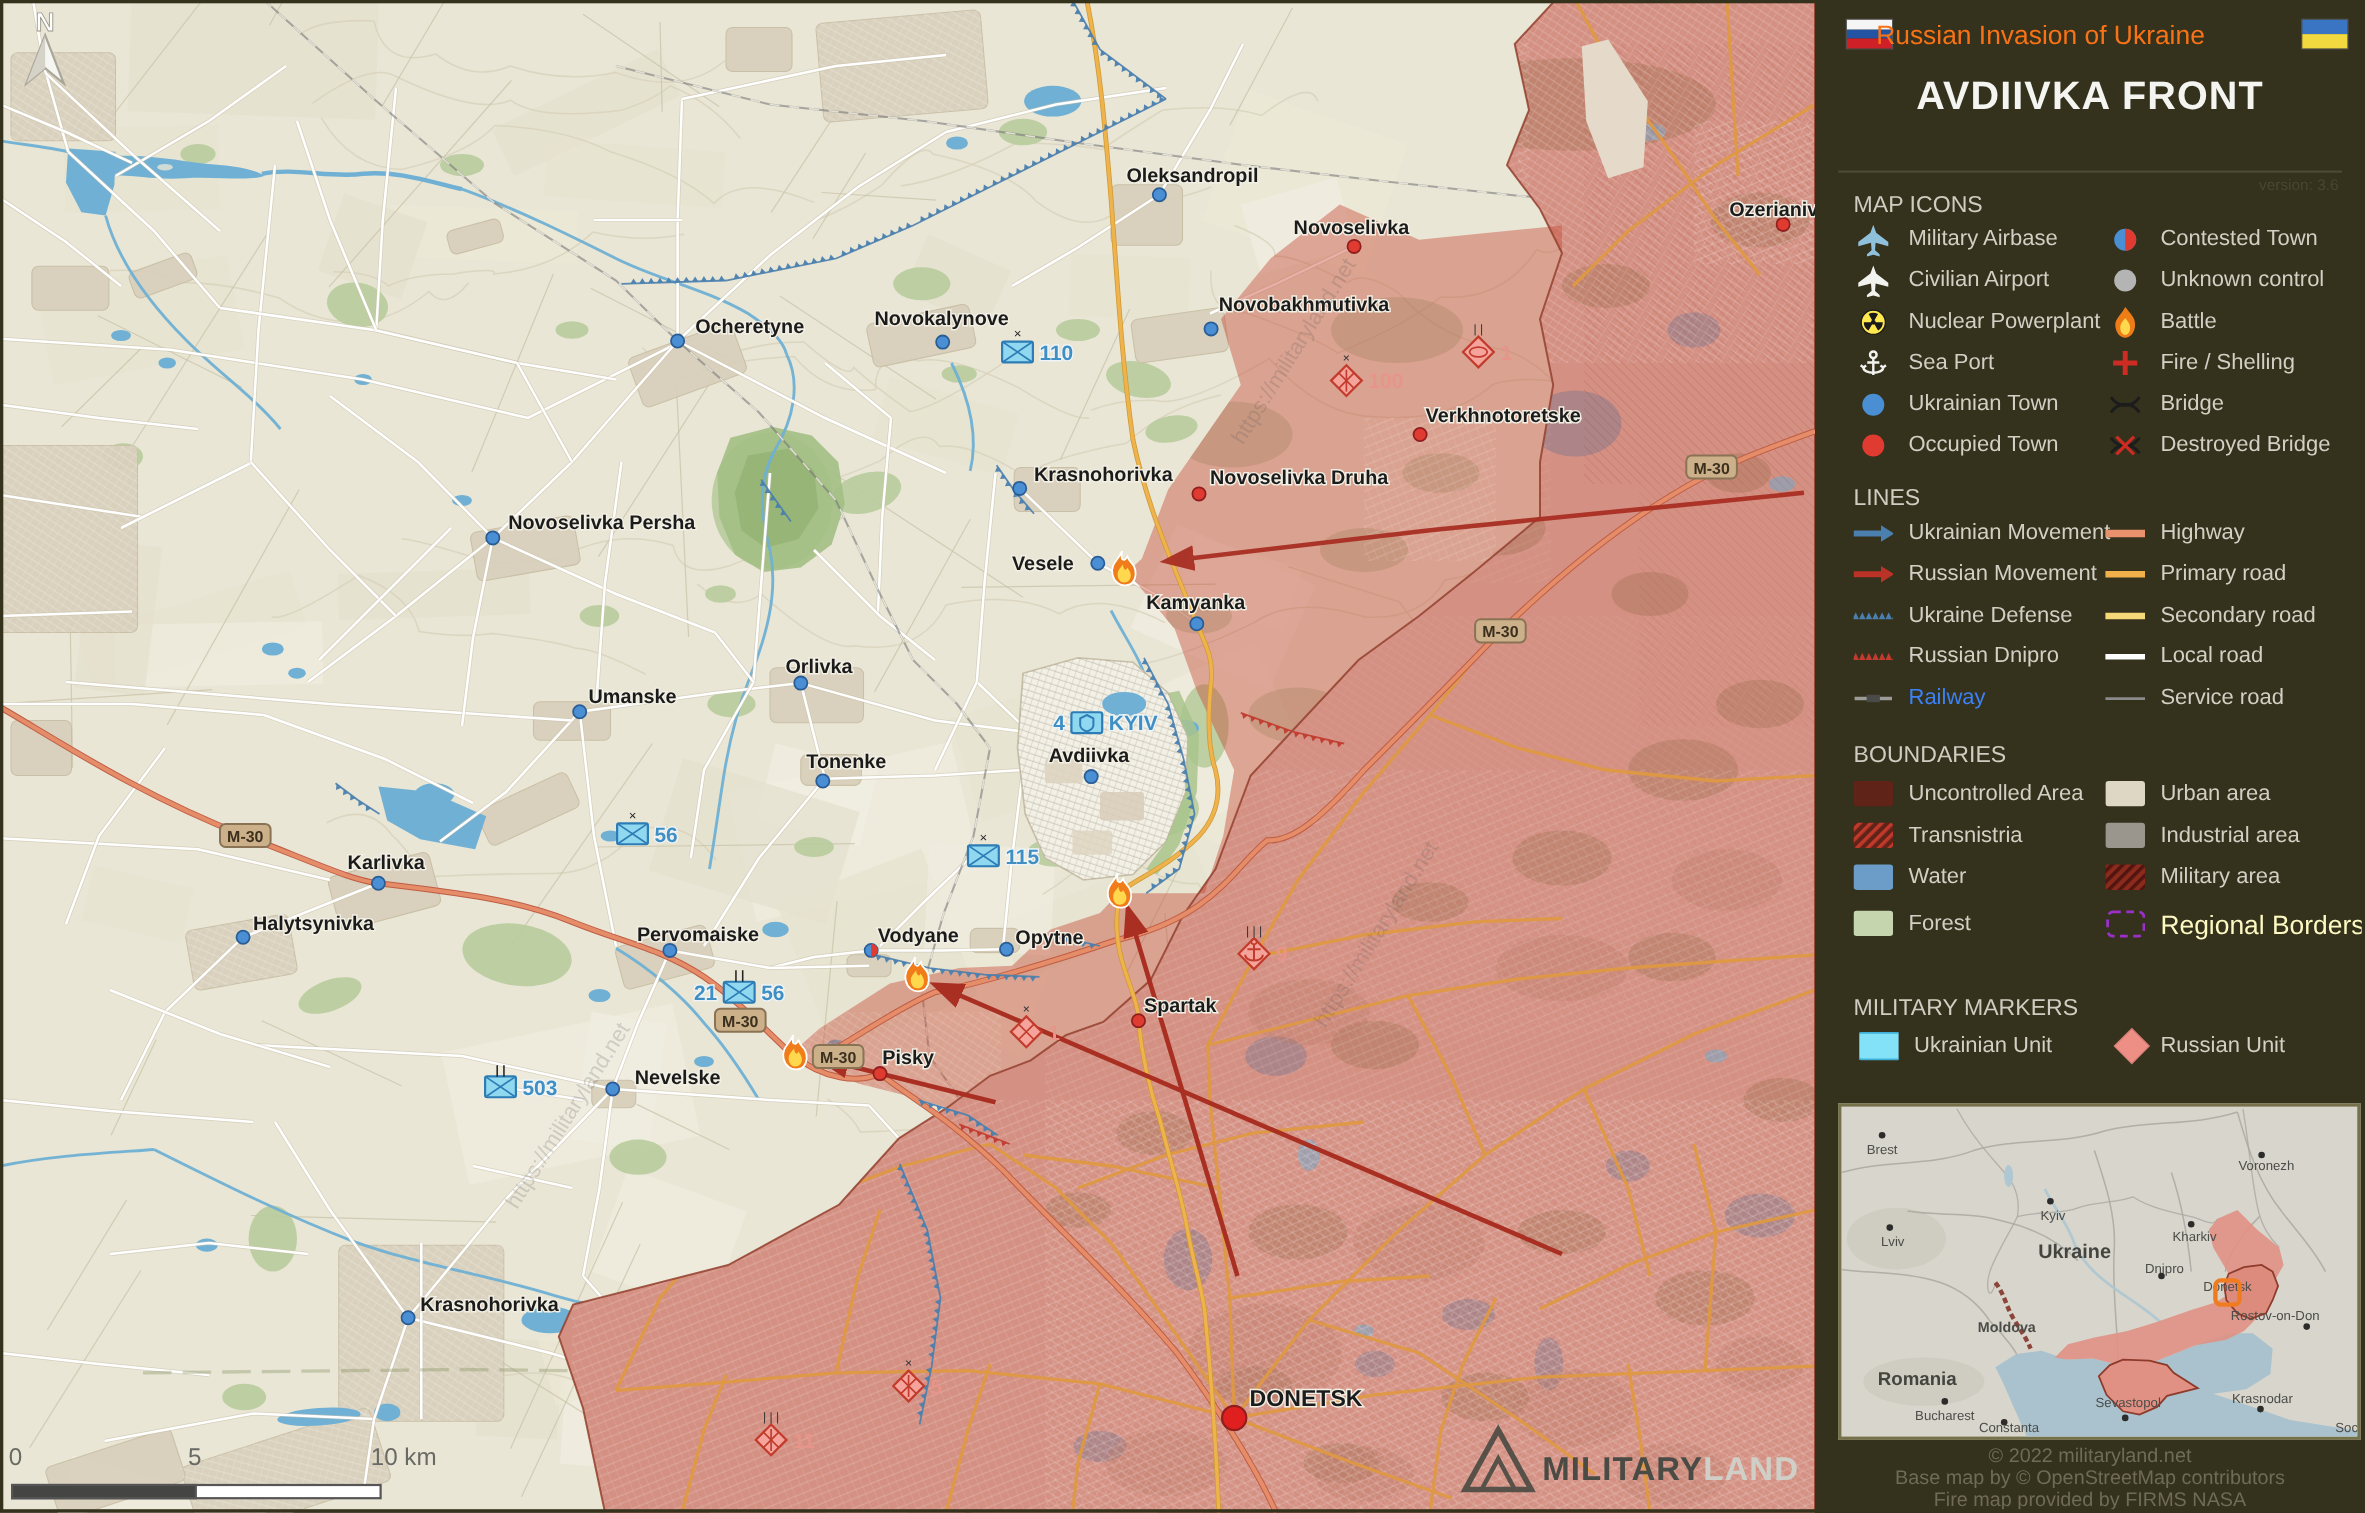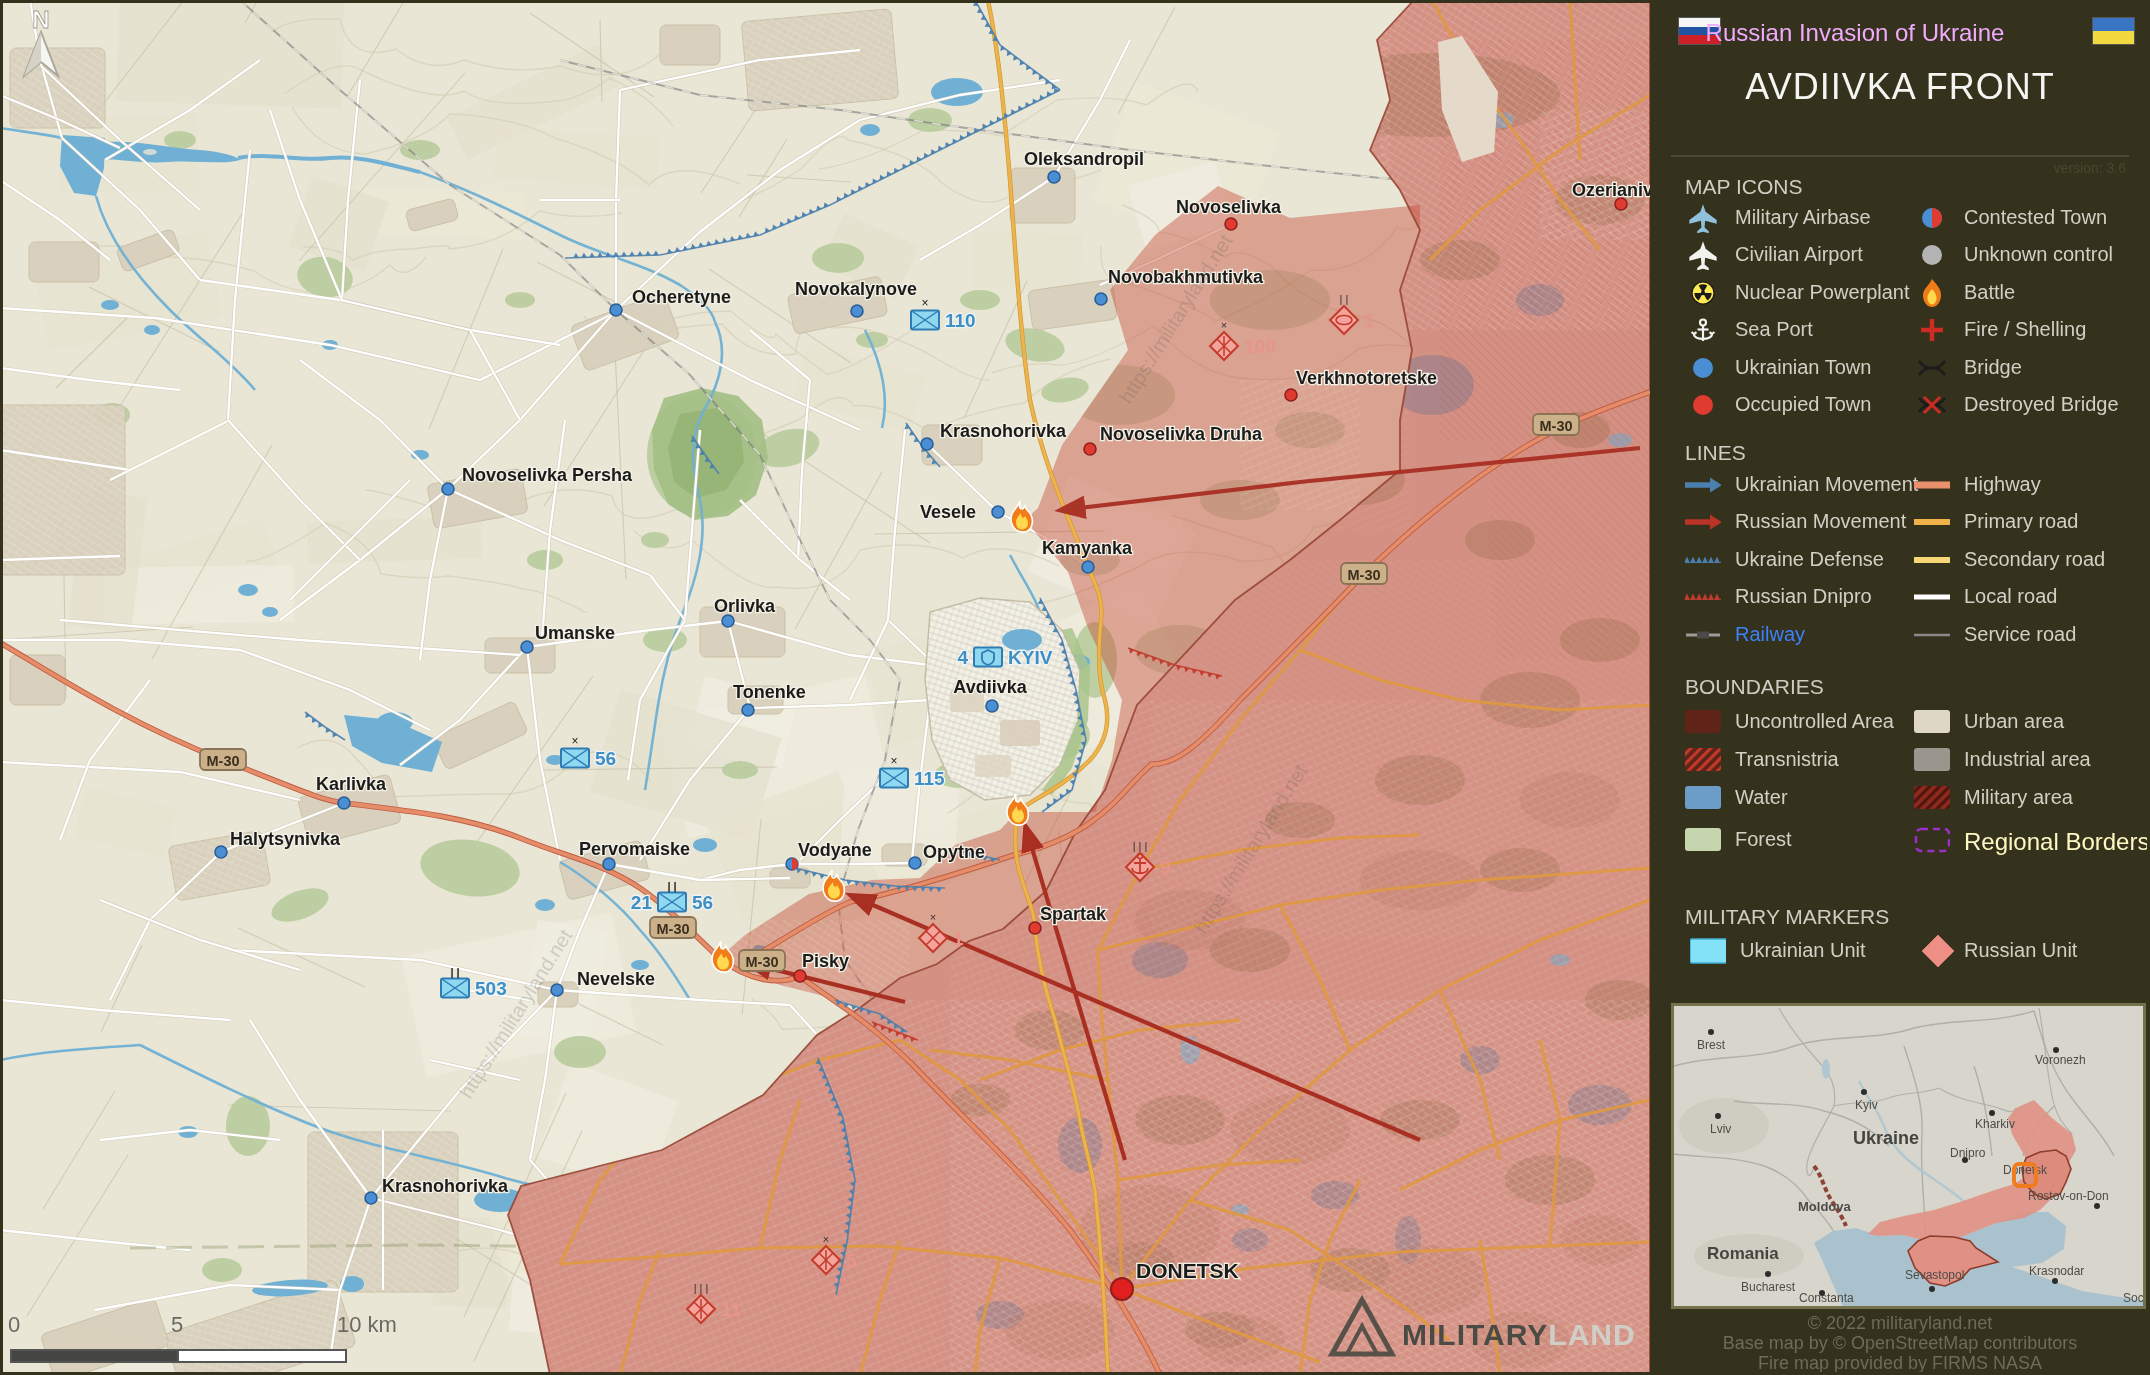--- a/index.html
+++ b/index.html
@@ -718,22 +718,22 @@
 <div id="side">
     <div style="position:absolute;left:28px;top:17px;width:41px;height:26px;border:1px solid #555">
       <div style="height:8.6px;background:#f5f5f5"></div>
       <div style="height:8.6px;background:#2254a3"></div>
       <div style="height:8.6px;background:#cf2028"></div>
     </div>
     <div style="position:absolute;left:442px;top:17px;width:41px;height:26px;border:1px solid #555">
       <div style="height:13px;background:#3a75c4"></div>
       <div style="height:13px;background:#f2d940"></div>
     </div>
-    <div style="position:absolute;left:0;top:19px;width:410px;text-align:center;font-size:24px;color:#f0abfc">Russian Invasion of Ukraine</div>
-    <div style="position:absolute;left:0;top:66px;width:500px;text-align:center;font-size:36px;font-weight:normal;color:#f4f4f1;letter-spacing:1px">AVDIIVKA FRONT</div>
+    <div style="position:absolute;left:0;top:19px;width:410px;text-align:center;font-size:24px;color:#f97316">Russian Invasion of Ukraine</div>
+    <div style="position:absolute;left:0;top:66px;width:500px;text-align:center;font-size:36px;font-weight:bold;color:#f4f4f1;letter-spacing:1px">AVDIIVKA FRONT</div>
     <div style="position:absolute;left:21px;top:155px;width:458px;border-top:2px solid #4c4936"></div>
     <div style="position:absolute;right:24px;top:160px;font-size:14px;color:#4a472f">version: 3.6</div>
     <div style="position:absolute;left:35px;top:175px;font-size:21px;color:#cfcdc2">MAP ICONS</div>
     <div style="position:absolute;left:35px;top:200px;width:36px;height:36px"><svg width="36" height="36" viewBox="0 0 36 36">
         <path d="M0,-13 L2.5,-6 L13,2 L13,5.5 L2,2.5 L1.5,9 L5.5,12.5 L5.5,14.5 L0,13 L-5.5,14.5 L-5.5,12.5 L-1.5,9 L-2,2.5 L-13,5.5 L-13,2 L-2.5,-6 Z" fill="#8fc0dc" transform="translate(18,18) scale(1.05)"></path>
       </svg></div>
     <div style="position:absolute;left:85px;top:206px;font-size:20px;color:#d2d0c5;white-space:nowrap">Military Airbase</div>
     <div style="position:absolute;left:35px;top:237px;width:36px;height:36px"><svg width="36" height="36" viewBox="0 0 36 36">
         <path d="M0,-13 L2.5,-6 L13,2 L13,5.5 L2,2.5 L1.5,9 L5.5,12.5 L5.5,14.5 L0,13 L-5.5,14.5 L-5.5,12.5 L-1.5,9 L-2,2.5 L-13,5.5 L-13,2 L-2.5,-6 Z" fill="#f2f2ef" transform="translate(18,18) scale(1.05)"></path>
       </svg></div>

